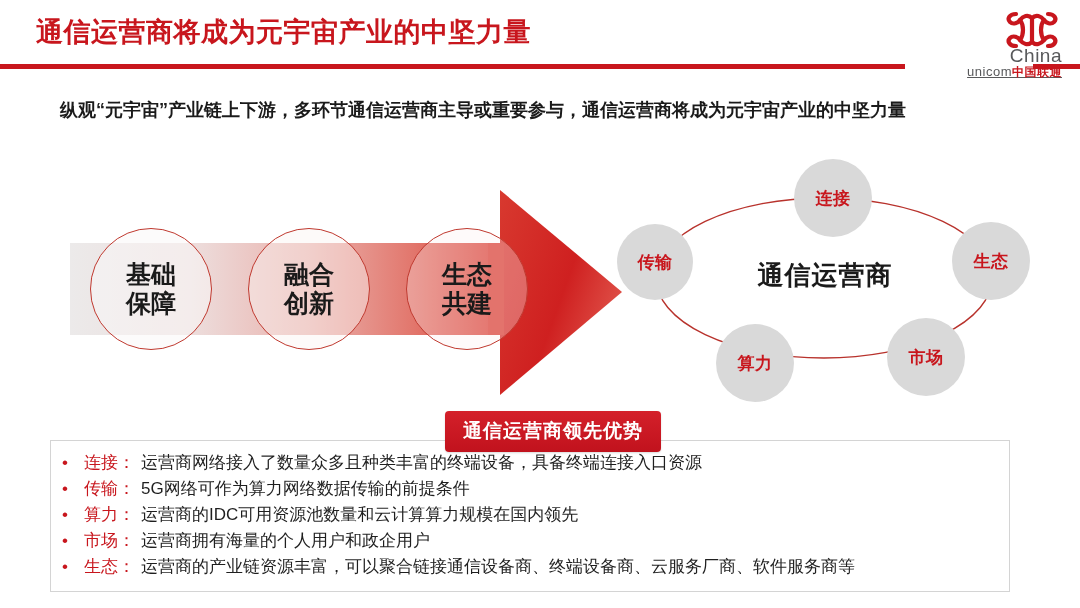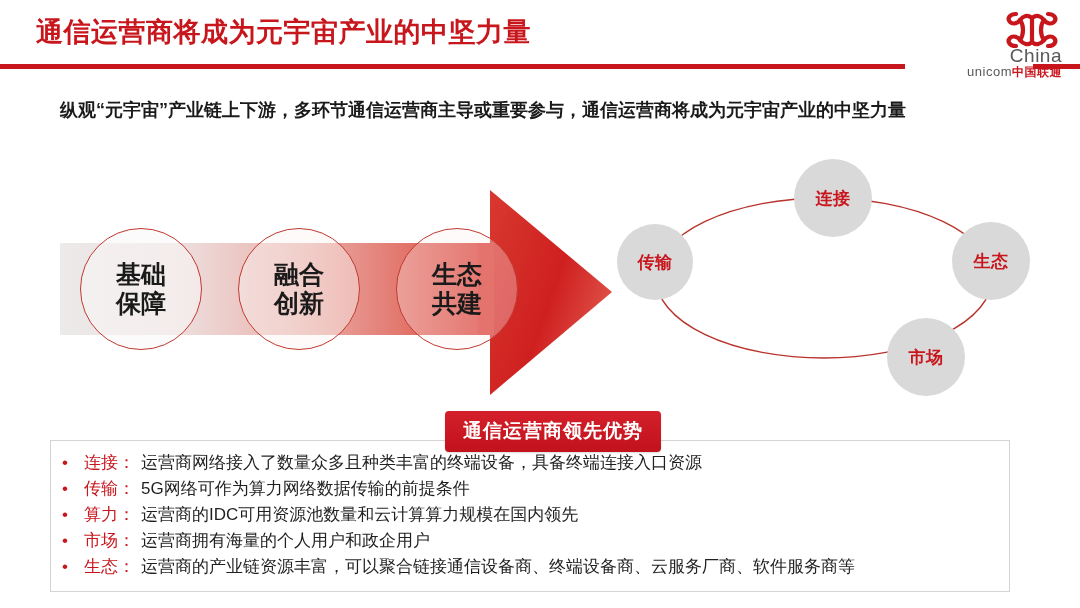--- a/index.html
+++ b/index.html
@@ -72,20 +72,21 @@
     color: #58595b;
     letter-spacing: 0.5px;
     display: block;
   }
   #logo-wordmark .ln2 {
     font-size: 13px;
     color: #58595b;
     letter-spacing: 0.5px;
     display: block;
     white-space: nowrap;
+    text-decoration: underline;
   }
   #logo-wordmark .cn {
     color: #c8161d;
     font-weight: bold;
     font-size: 12px;
   }
 
   
   #subtitle {
     position: absolute;
@@ -95,21 +96,21 @@
     font-size: 18px;
     font-weight: bold;
     line-height: 1.55;
     color: #1a1a1a;
     text-align: left;
   }
 
   
   #arrow-group {
     position: absolute;
-    left: 60px;
+    left: 70px;
     top: 185px;
     width: 560px;
     height: 215px;
   }
   #arrow-shape {
     position: absolute;
     left: 0;
     top: 0;
     width: 560px;
     height: 215px;
@@ -299,23 +300,27 @@
   </svg>
   <div class="node-circle" id="node-lianjie">
     <span>连接</span>
   </div>
   <div class="node-circle" id="node-chuanshu">
     <span>传输</span>
   </div>
   <div class="node-circle" id="node-shengtai">
     <span>生态</span>
   </div>
+  <div class="node-circle" id="node-suanli">
+    <span>算力</span>
+  </div>
   <div class="node-circle" id="node-shichang">
     <span>市场</span>
   </div>
+  <div id="ring-center-label">通信运营商</div>
 </div>
 
 <div id="advantage-box"></div>
 <div id="advantage-badge">通信运营商领先优势</div>
 
 <div id="bullet-list">
   <div class="bullet-row">
     <span class="bullet-dot">•</span>
     <span class="bullet-term">连接：</span>
     <span class="bullet-desc">运营商网络接入了数量众多且种类丰富的终端设备，具备终端连接入口资源</span>

